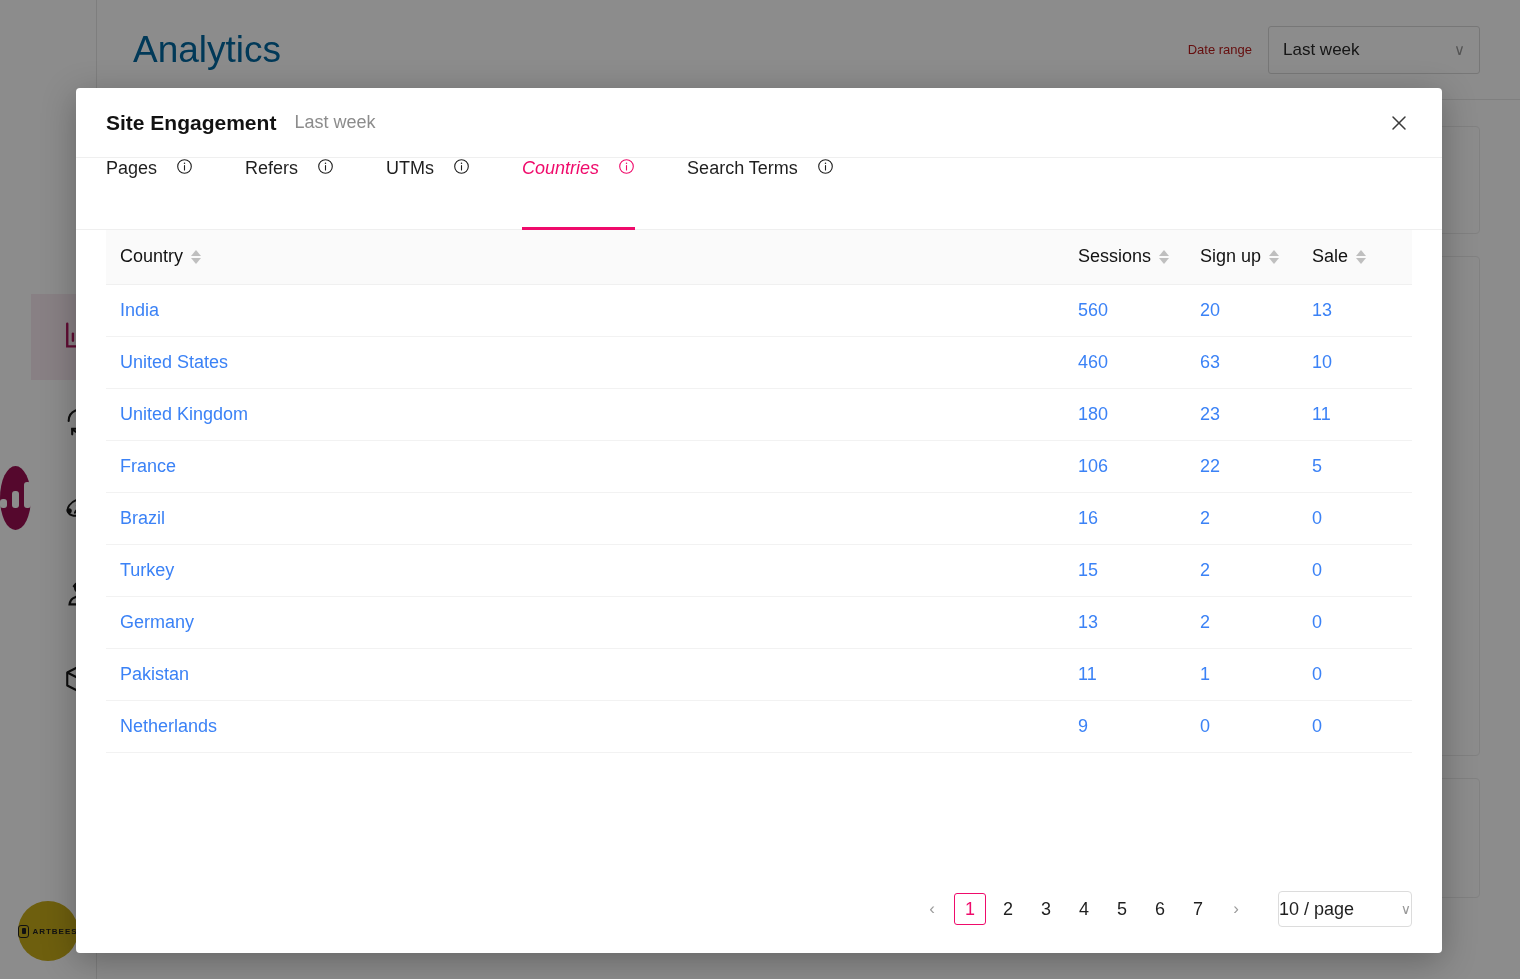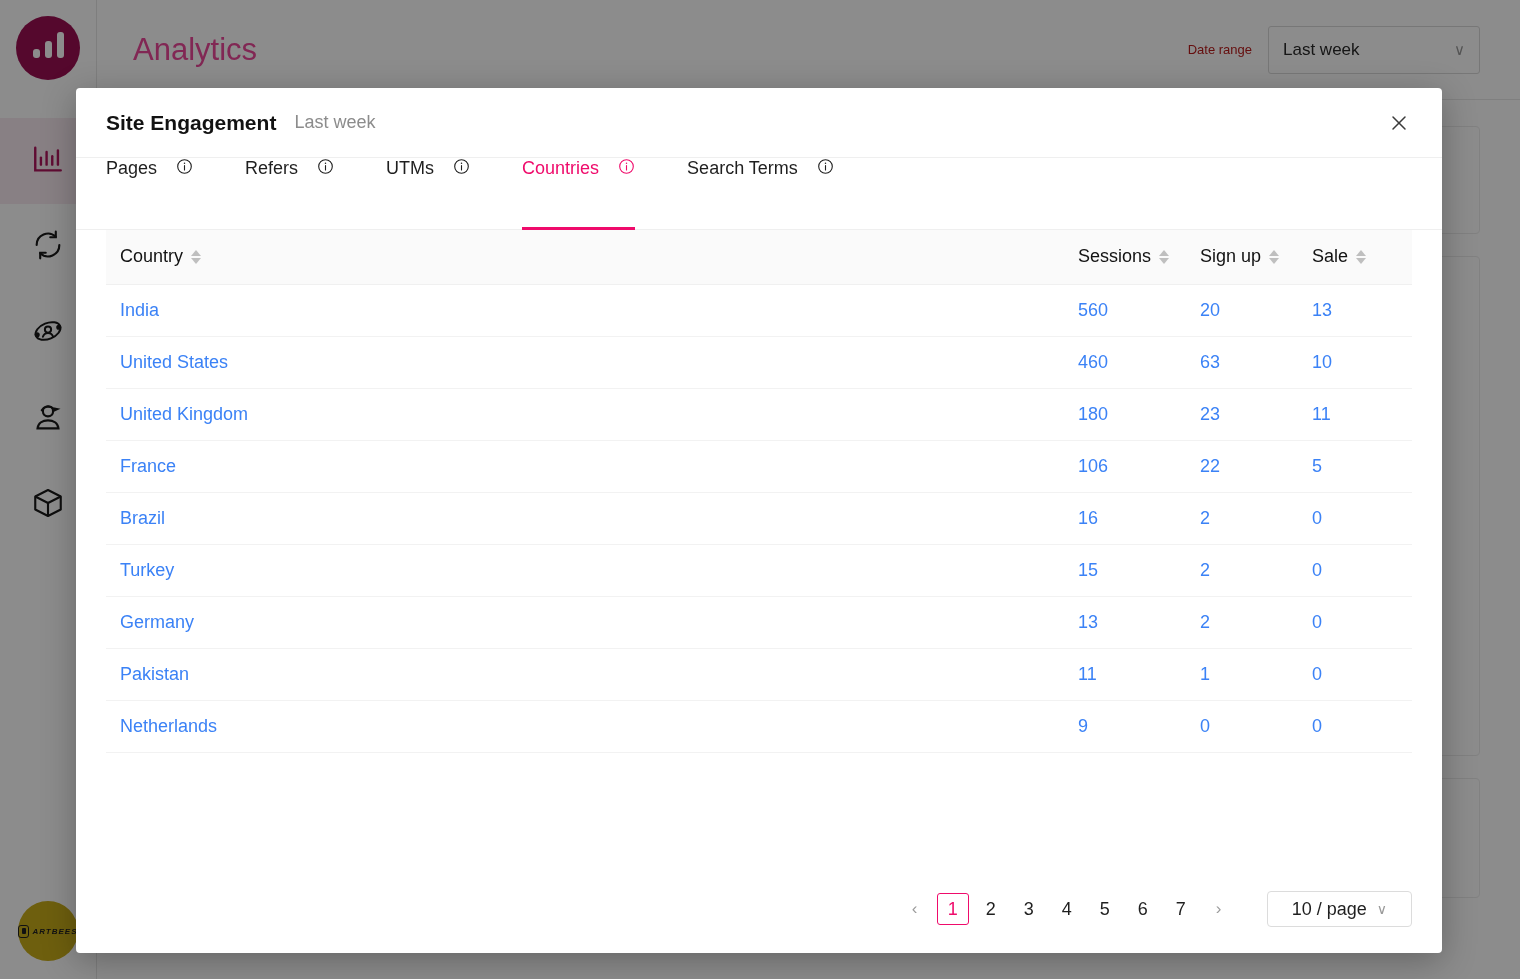--- a/index.html
+++ b/index.html
@@ -26,23 +26,22 @@
     background: #ffffff;
   }
 
   .bg-sidebar {
     position: absolute;
     left: 0; top: 0;
     width: 97px; height: 979px;
     background: #ffffff;
     border-right: 1px solid #e6e6e6;
     display: flex;
-    flex-direction: column;
+    flex-direction: row;
     align-items: center;
-    font-style: italic;
   }
 
   .brand-logo {
     width: 64px; height: 64px;
     border-radius: 50%;
     background: #9b0f52;
     margin-top: 16px;
     display: flex;
     align-items: flex-end;
     justify-content: center;
@@ -86,21 +85,21 @@
     right: 0; bottom: 0;
     background: #ffffff;
   }
 
   .bg-topbar {
     height: 100px;
     display: flex; align-items: center;
     padding: 0 40px 0 36px;
     border-bottom: 1px solid #e8e8e8;
   }
-  .bg-title { font-size: 31px; color: #ec4899; font-weight: 400; }
+  .bg-title { font-size: 37px; color: #0369a1; font-weight: 400; }
   .bg-topright { margin-left: auto; display: flex; align-items: center; gap: 16px; }
   .bg-daterange-label { font-size: 13px; color: #b91c1c; }
   .bg-select {
     width: 212px; height: 48px;
     border: 1px solid #d9d9d9; border-radius: 3px;
     display: flex; align-items: center;
     padding: 0 14px;
     font-size: 17px; color: #2b2b2b;
     background: #fff;
   }
@@ -195,21 +194,21 @@
     display: flex; align-items: flex-start; gap: 19px;
     height: 72px;
     padding: 0 24px 0 0;
     margin-right: 28px;
     font-size: 18px;
     color: #1f1f1f;
     cursor: pointer;
     position: relative;
   }
   .tab:last-child { margin-right: 0; }
-  .tab.active { color: #ef0b6b; }
+  .tab.active { color: #ef0b6b; font-style: italic; }
   .tab.active::after {
     content: "";
     position: absolute;
     left: 0; right: 24px; bottom: 0;
     height: 3px; background: #ef0b6b;
   }
   .info-ico { display:inline-flex; align-items:center; justify-content:center; }
 
   .table-wrap { padding: 0 30px; flex: 1; }
   table { width: 100%; border-collapse: collapse; table-layout: fixed; }
@@ -261,25 +260,25 @@
   .pg-num {
     min-width: 32px; height: 32px;
     display: flex; align-items: center; justify-content: center;
     font-size: 18px; color: #1f1f1f;
     border: 1px solid transparent;
     border-radius: 3px;
     cursor: pointer;
   }
   .pg-num.active { color: #ef0b6b; border-color: #ef0b6b; }
   .pg-size {
-    margin-left: 26px;
+    margin-left: 20px;
     height: 36px; min-width: 134px;
     border: 1px solid #dcdcdc; border-radius: 4px;
     display: flex; align-items: center; gap: 10px;
-    padding: 0 24px;
+    padding: 0 0;
     font-size: 18px; color: #1f1f1f;
     cursor: pointer;
   }
   .pg-size .caret { margin-left: auto; color: #9a9a9a; font-size: 14px; }
 </style>
 </head>
 <body>
 
 <div id="app">
 

